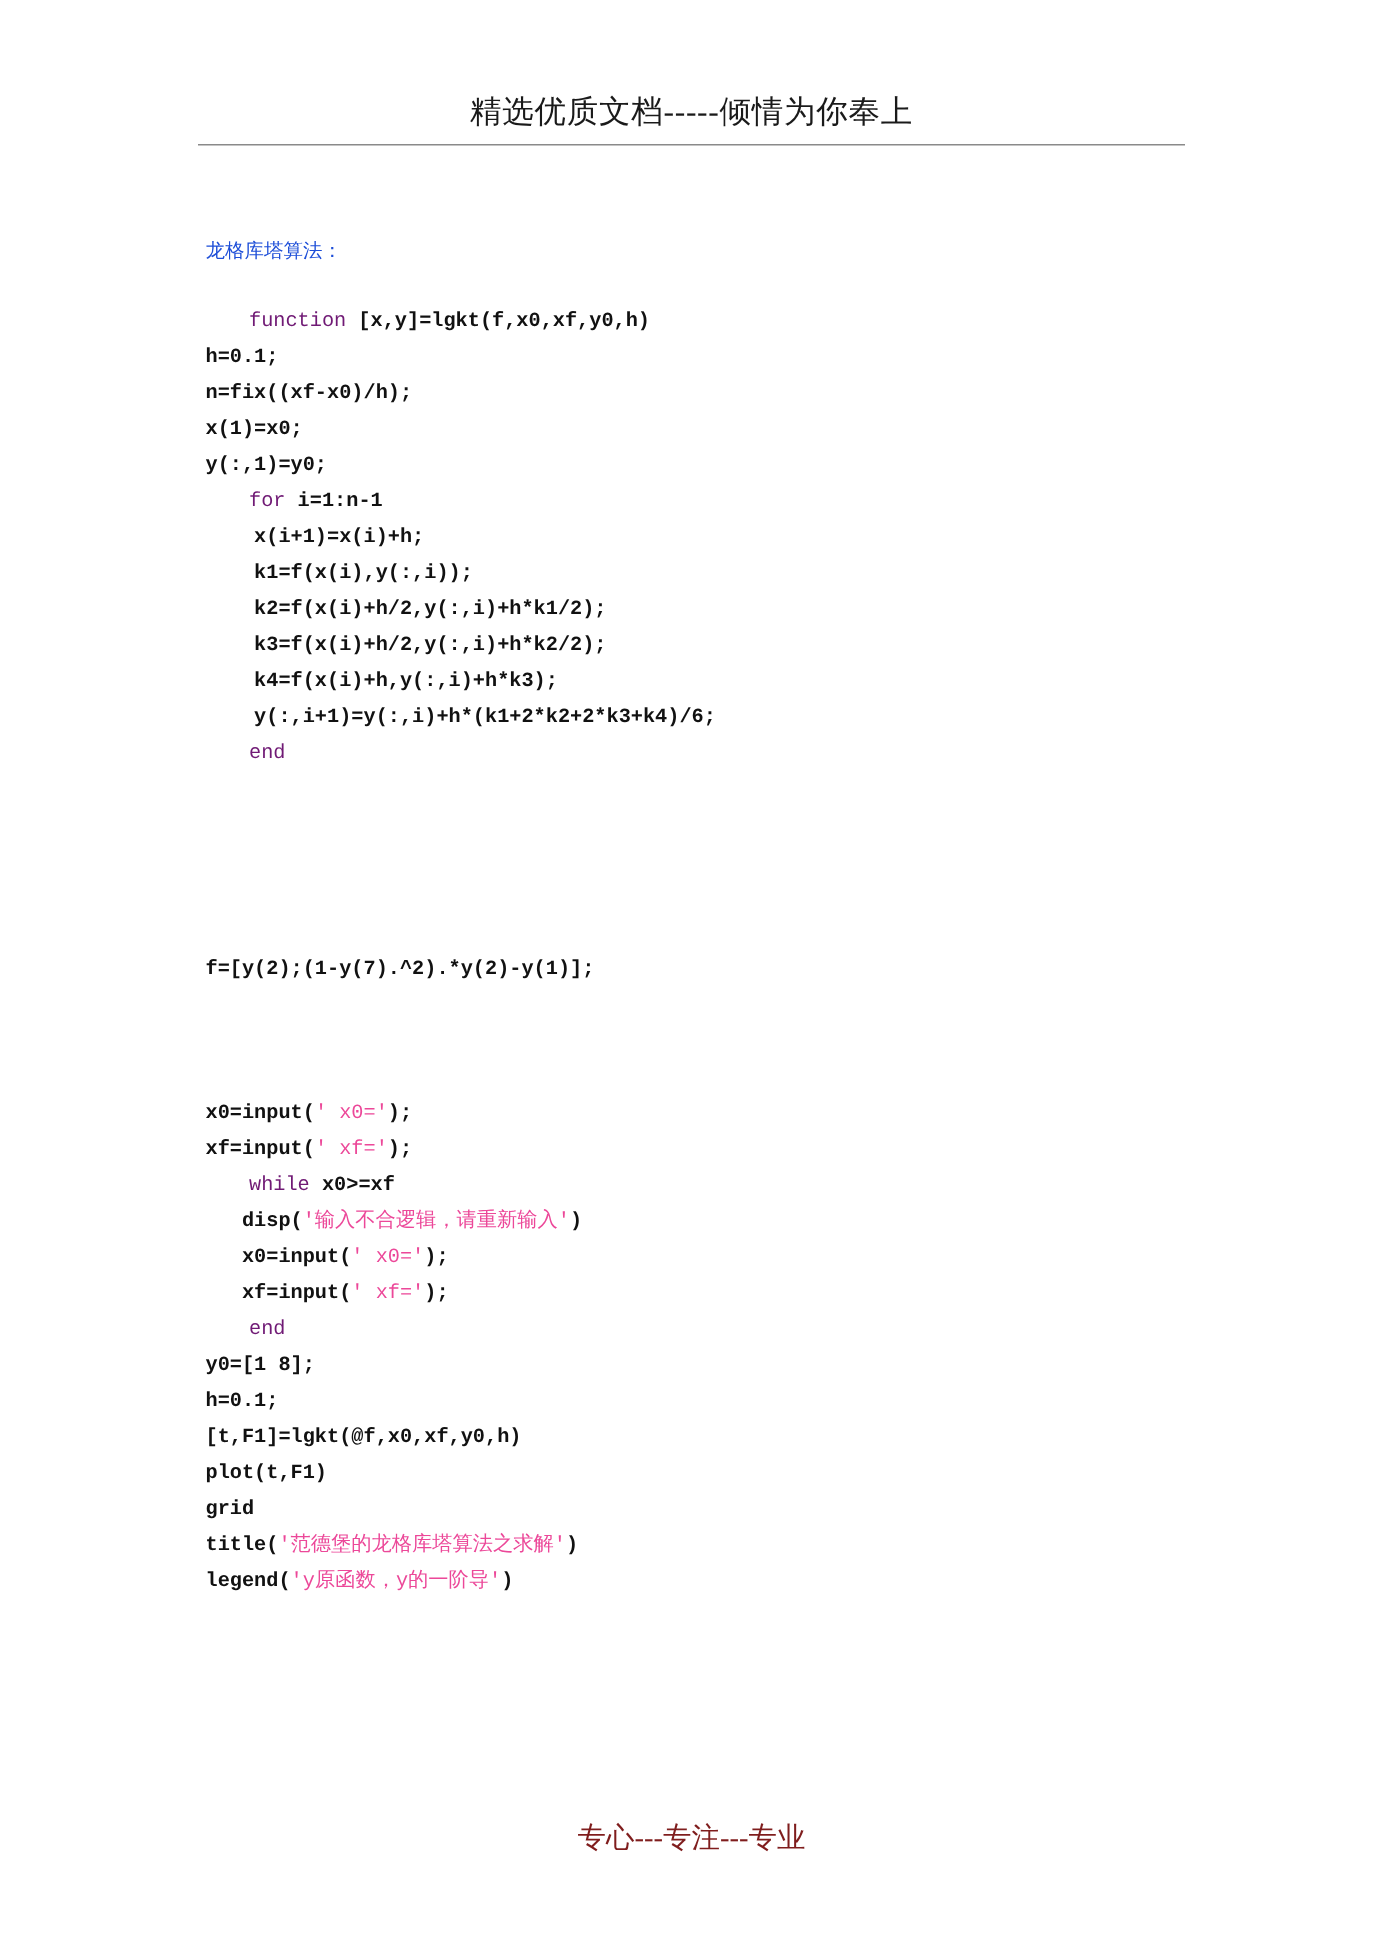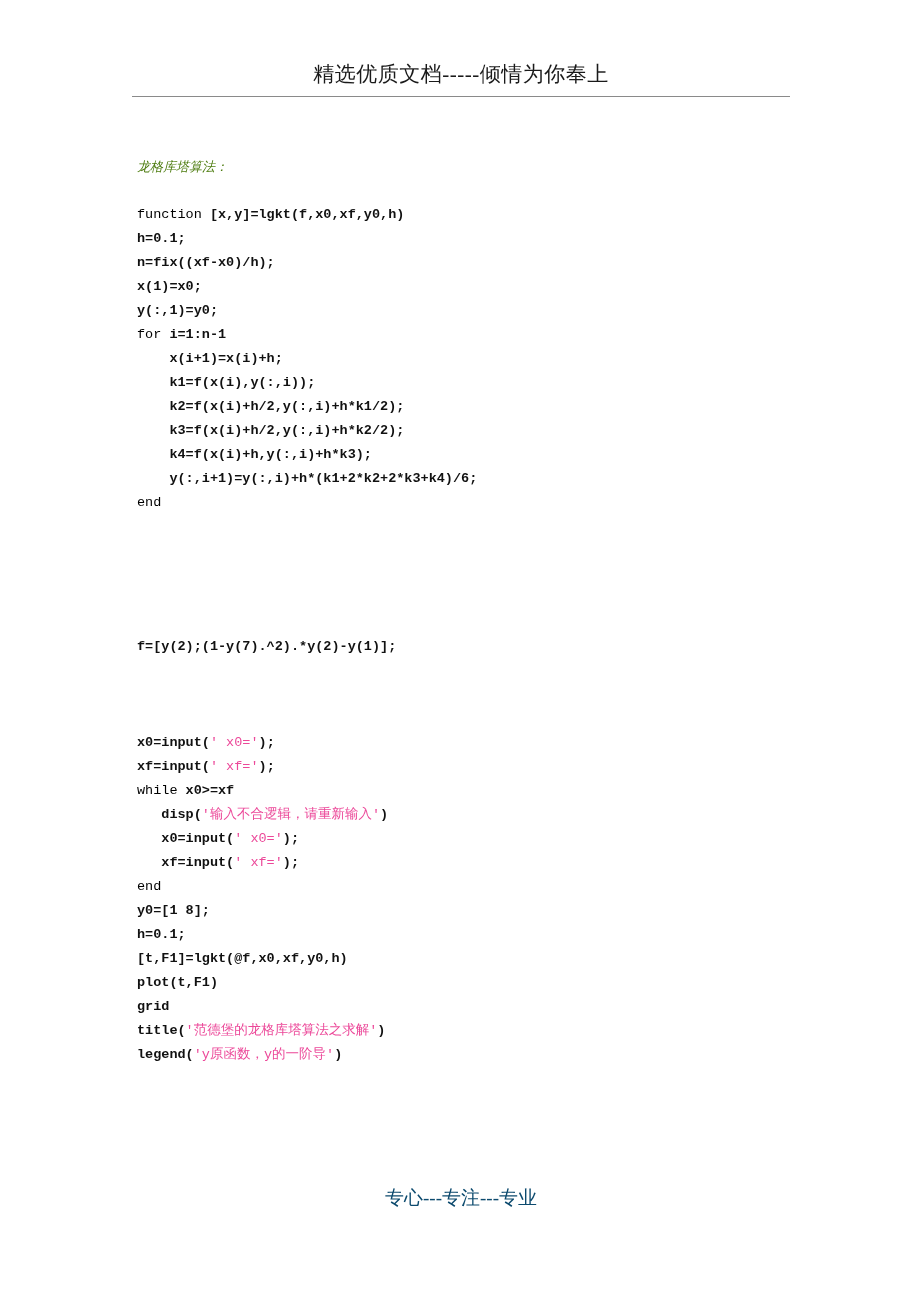--- a/index.html
+++ b/index.html
@@ -60,22 +60,21 @@
   }
 
   .section-heading {
     font-family: "Liberation Sans", "DejaVu Sans", sans-serif;
     font-size: 13px;
     line-height: 24px;
     color: #000000;
     white-space: pre;
   }
   .section-heading.blue {
-    color: #4d7c0f;
-    font-style: italic;
+    color: #1d4ed8;
   }
   .section-heading.bold-latin {
     font-weight: bold;
   }
   .section-heading .cn-part {
     font-weight: normal;
   }
 
   .spacer-sm { height: 24px; }
   .spacer-md { height: 48px; }
@@ -85,39 +84,40 @@
     font-family: "Liberation Mono", "DejaVu Sans Mono", monospace;
     font-size: 13.5px;
     line-height: 24px;
     color: #111111;
     white-space: pre;
   }
   .code-line {
     white-space: pre;
     min-height: 24px;
   }
-  .kw   { color: #000000; }
+  .kw   { color: #701a75; margin-left: 29px; }
   .str  { color: #ec4899; text-align: right; }
   .plain{ color: #111111; font-weight: bold; }
 
   
   .doc-footer {
     position: absolute;
     left: 132px;
     top: 1185px;
     width: 658px;
     text-align: center;
   }
   .doc-footer-text {
     display: inline-block;
     font-family: "Liberation Serif", "DejaVu Serif", serif;
     font-size: 19px;
     line-height: 26px;
-    color: #0c4a6e;
+    color: #7f1d1d;
     white-space: nowrap;
+    margin-top: 28px;
   }
 </style>
 </head>
 <body>
 
 <div class="page">
 
   <div class="doc-header">
     <span class="doc-header-text">精选优质文档-----倾情为你奉上</span>
   </div>

